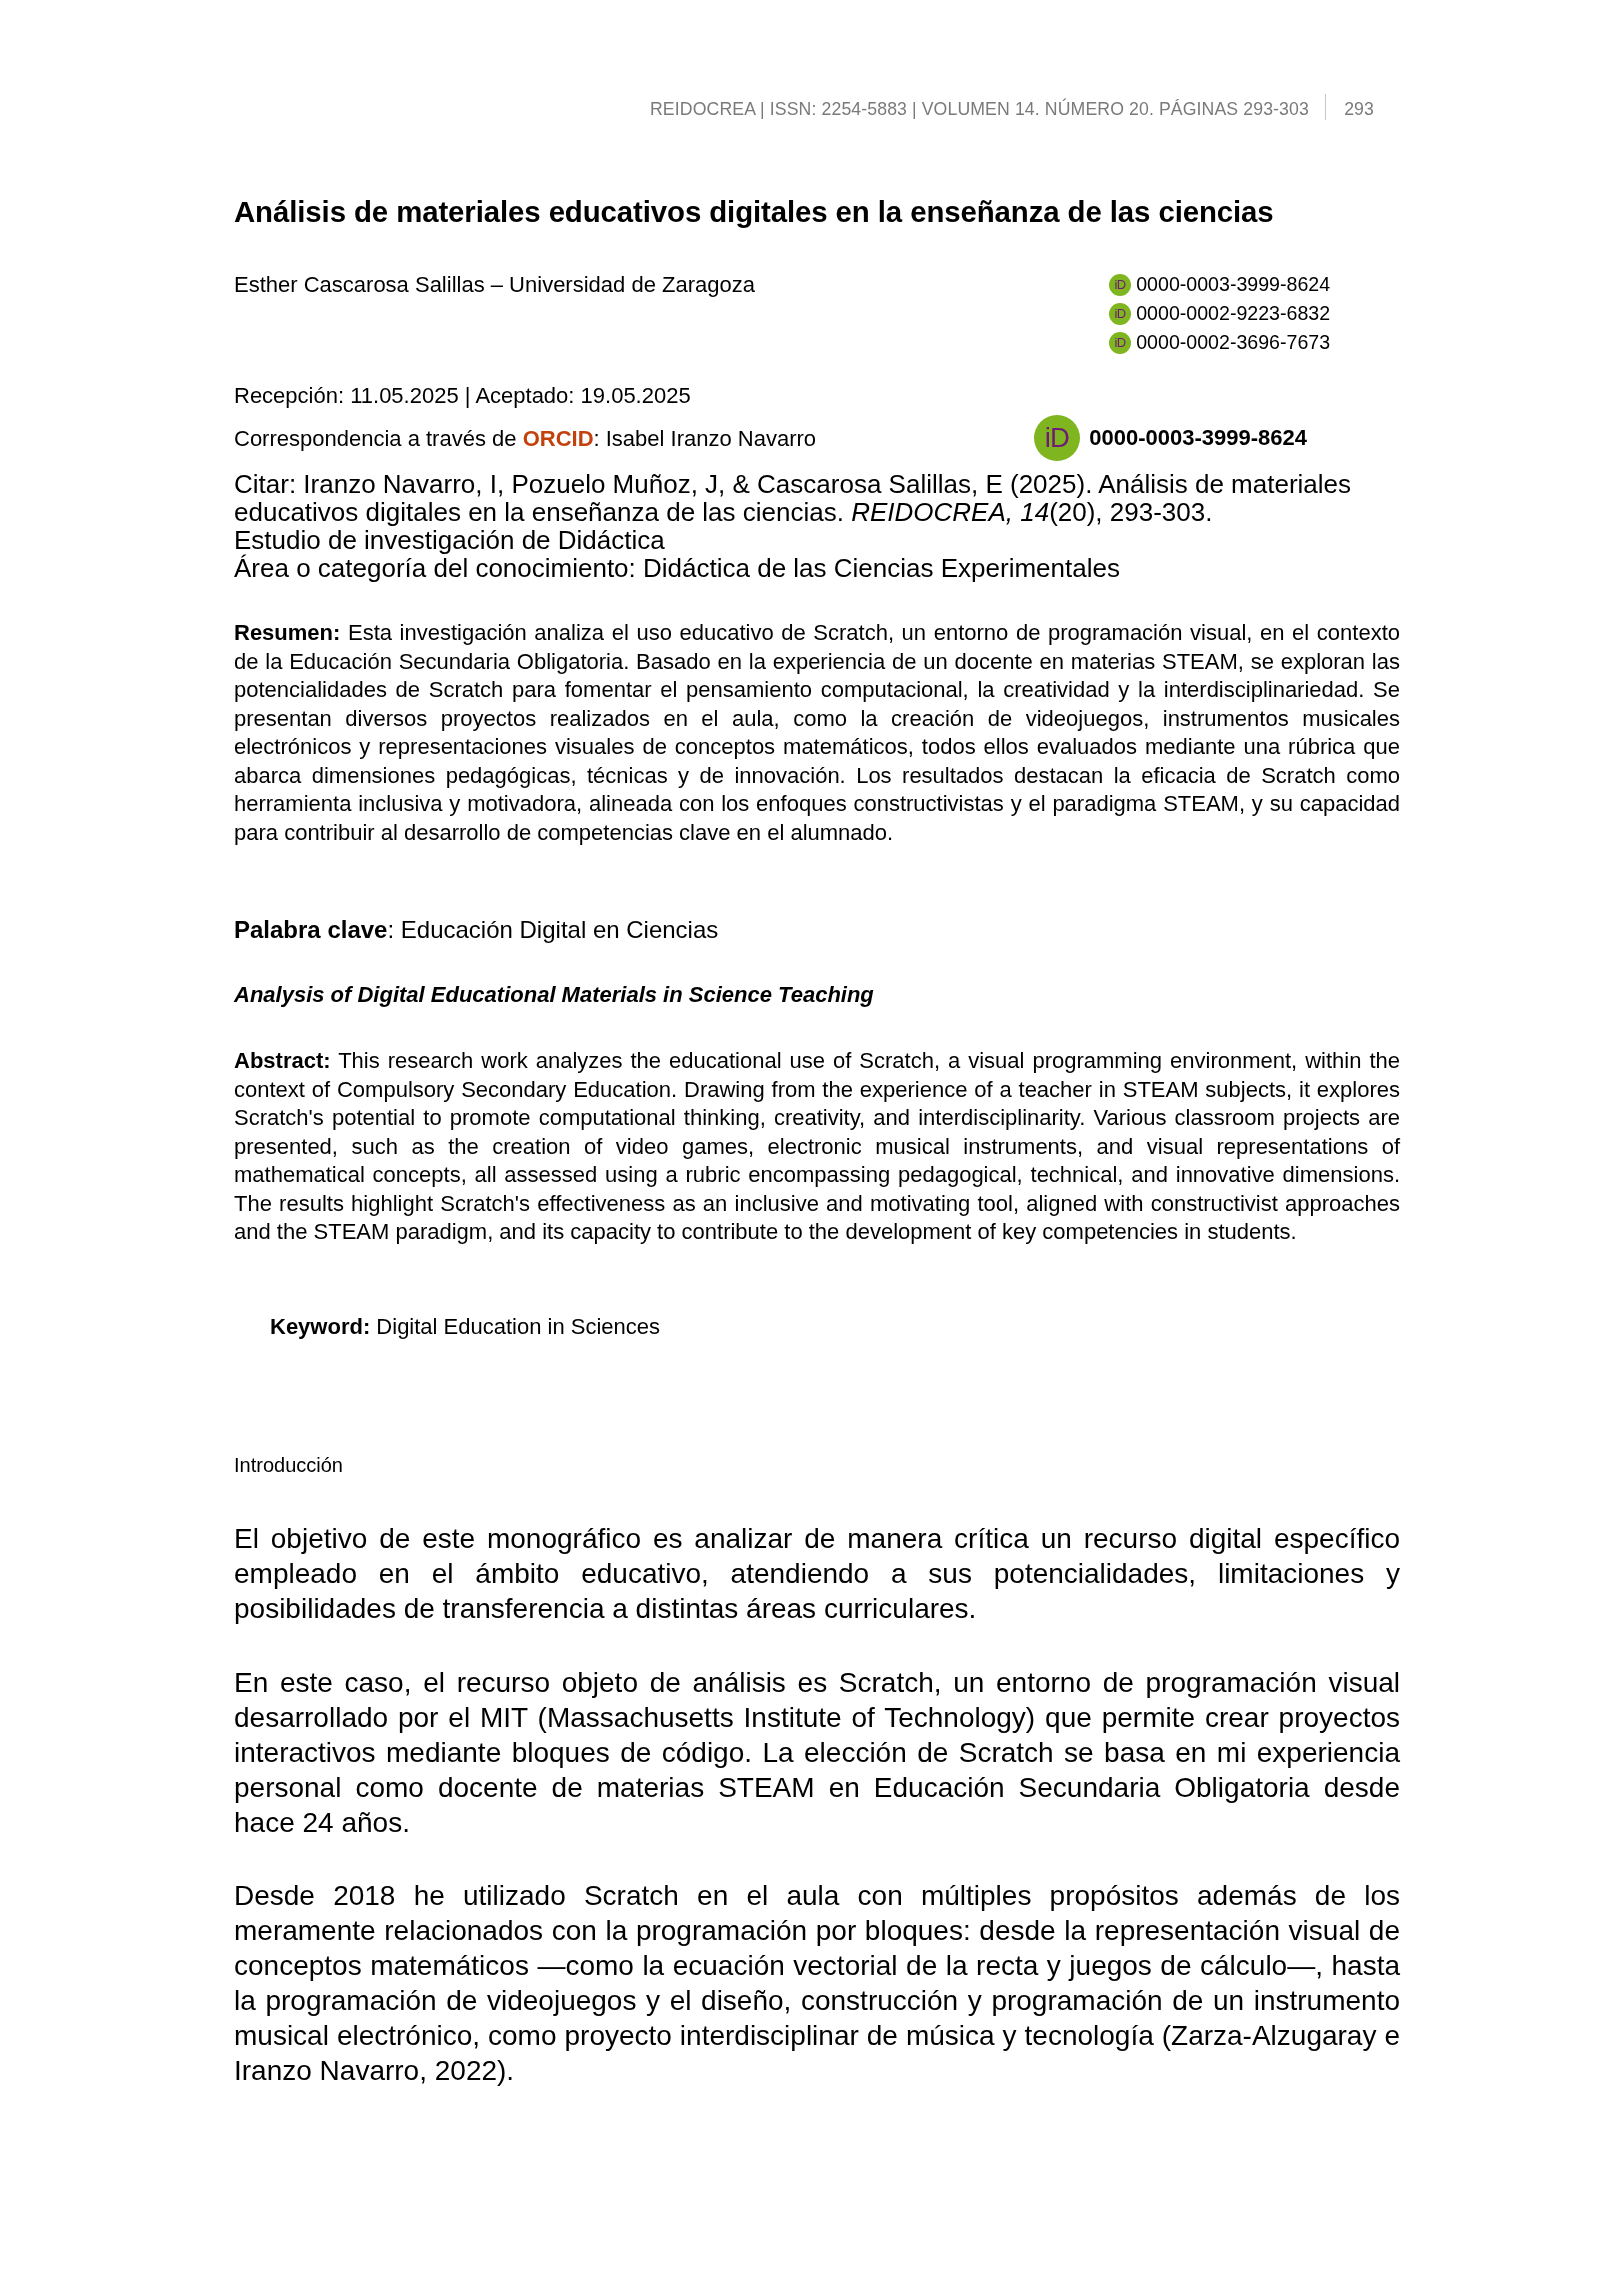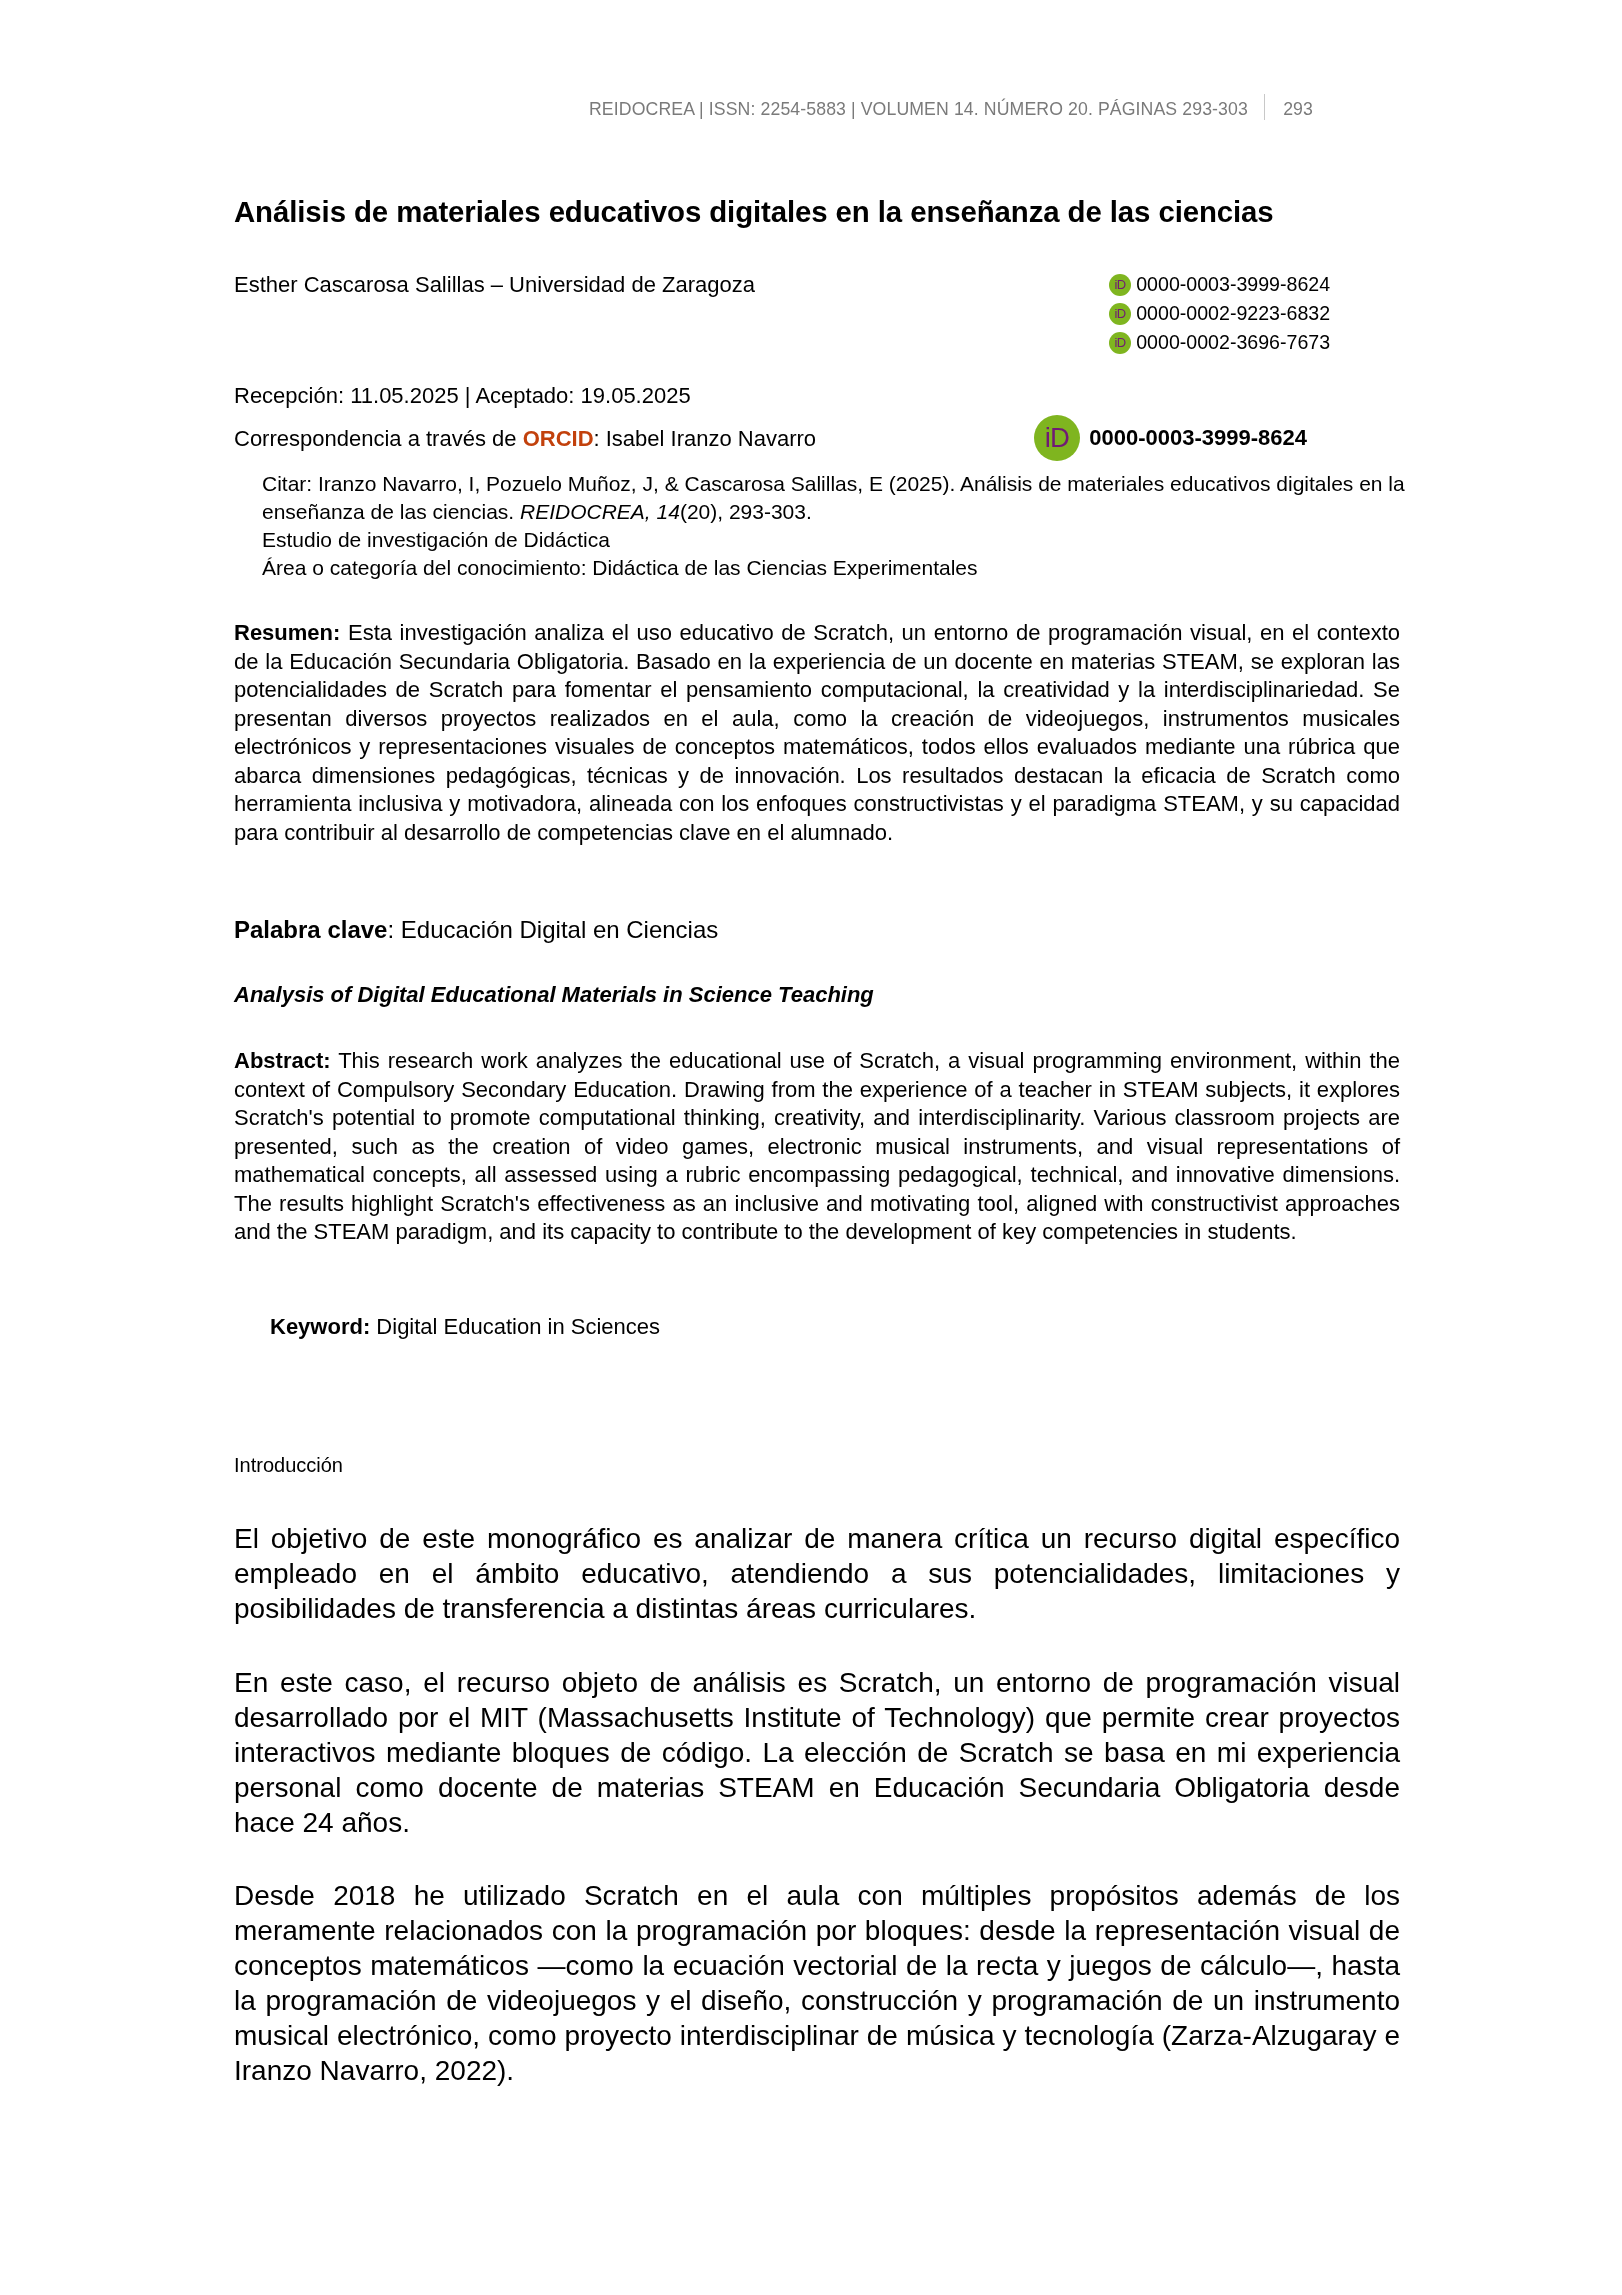--- a/index.html
+++ b/index.html
@@ -1,31 +1,31 @@
 <!DOCTYPE html>
 <html style="font-size:10.5px"><head>
 <meta charset="utf-8">
 <style>
   html, body { margin: 0; padding: 0; background: #ffffff; }
   body { width: 1623px; height: 2295px; position: relative; overflow: hidden; font-family: "Liberation Sans", sans-serif; color: #000; }
-  .header { position: absolute; top: 97px; left: 589px; width: 785px; text-align: left; font-family: "Liberation Sans", sans-serif; font-size: 17.7px; color: #7a7a7a; letter-spacing: 0.1px; }
+  .header { position: absolute; top: 97px; left: 589px; width: 785px; text-align: right; font-family: "Liberation Sans", sans-serif; font-size: 17.7px; color: #7a7a7a; letter-spacing: 0.1px; }
   .header .sep { display: inline-block; width: 1.3px; height: 26px; background: #c8c8c8; vertical-align: middle; margin: 0 18.3px 0 15.7px; position: relative; top: -2.6px; }
   .page { position: absolute; left: 234px; width: 1166px; }
   .title { top: 195px; font-size: 29.4px; font-weight: bold; letter-spacing: -0.1px; }
   .authors { top: 270px; font-size: 22px; line-height: 29px; }
   .orcids { position: absolute; top: 270px; left: 1109px; font-size: 19.6px; line-height: 29px; }
   .orcid-row { display: flex; align-items: center; height: 29px; }
   .id-badge { display: inline-flex; align-items: center; justify-content: center; width: 22px; height: 22px; border-radius: 50%; background: #7fb51f; color: #701a75; font-size: 13px; font-family: "Liberation Sans", sans-serif; margin-right: 5.2px; letter-spacing: -0.7px; }
   .dates { top: 383px; font-size: 22px; }
   .corresp { top: 426px; font-size: 22px; }
   .orcid-word { color: #c2410c; font-weight: bold; }
   .corresp-id { position: absolute; top: 415px; left: 1034px; display: flex; align-items: center; }
   .id-badge-big { width: 46px; height: 46px; font-size: 27.5px; margin-right: 9.2px; }
   .corresp-id-text { font-size: 22px; font-weight: bold; }
-  .cite { top: 470px; font-size: 21px; line-height: 28px; margin-left: 28px; }
+  .cite { top: 470px; font-size: 26px; line-height: 28px; }
   .cite i { font-style: italic; }
   .abs { font-size: 22px; line-height: 28.5px; text-align: justify; }
   .resumen { top: 619px; }
   .palabra { top: 916px; font-size: 24px; }
   .en-title { top: 982px; font-size: 22px; font-weight: bold; font-style: italic; }
   .abstract { top: 1047px; }
   .keyword { top: 1314px; font-size: 22px; margin-left: 36px; }
   .intro-h { top: 1454px; font-size: 20px; }
   .body-p { font-size: 28px; line-height: 35px; text-align: justify; }
   .p1 { top: 1521px; }

